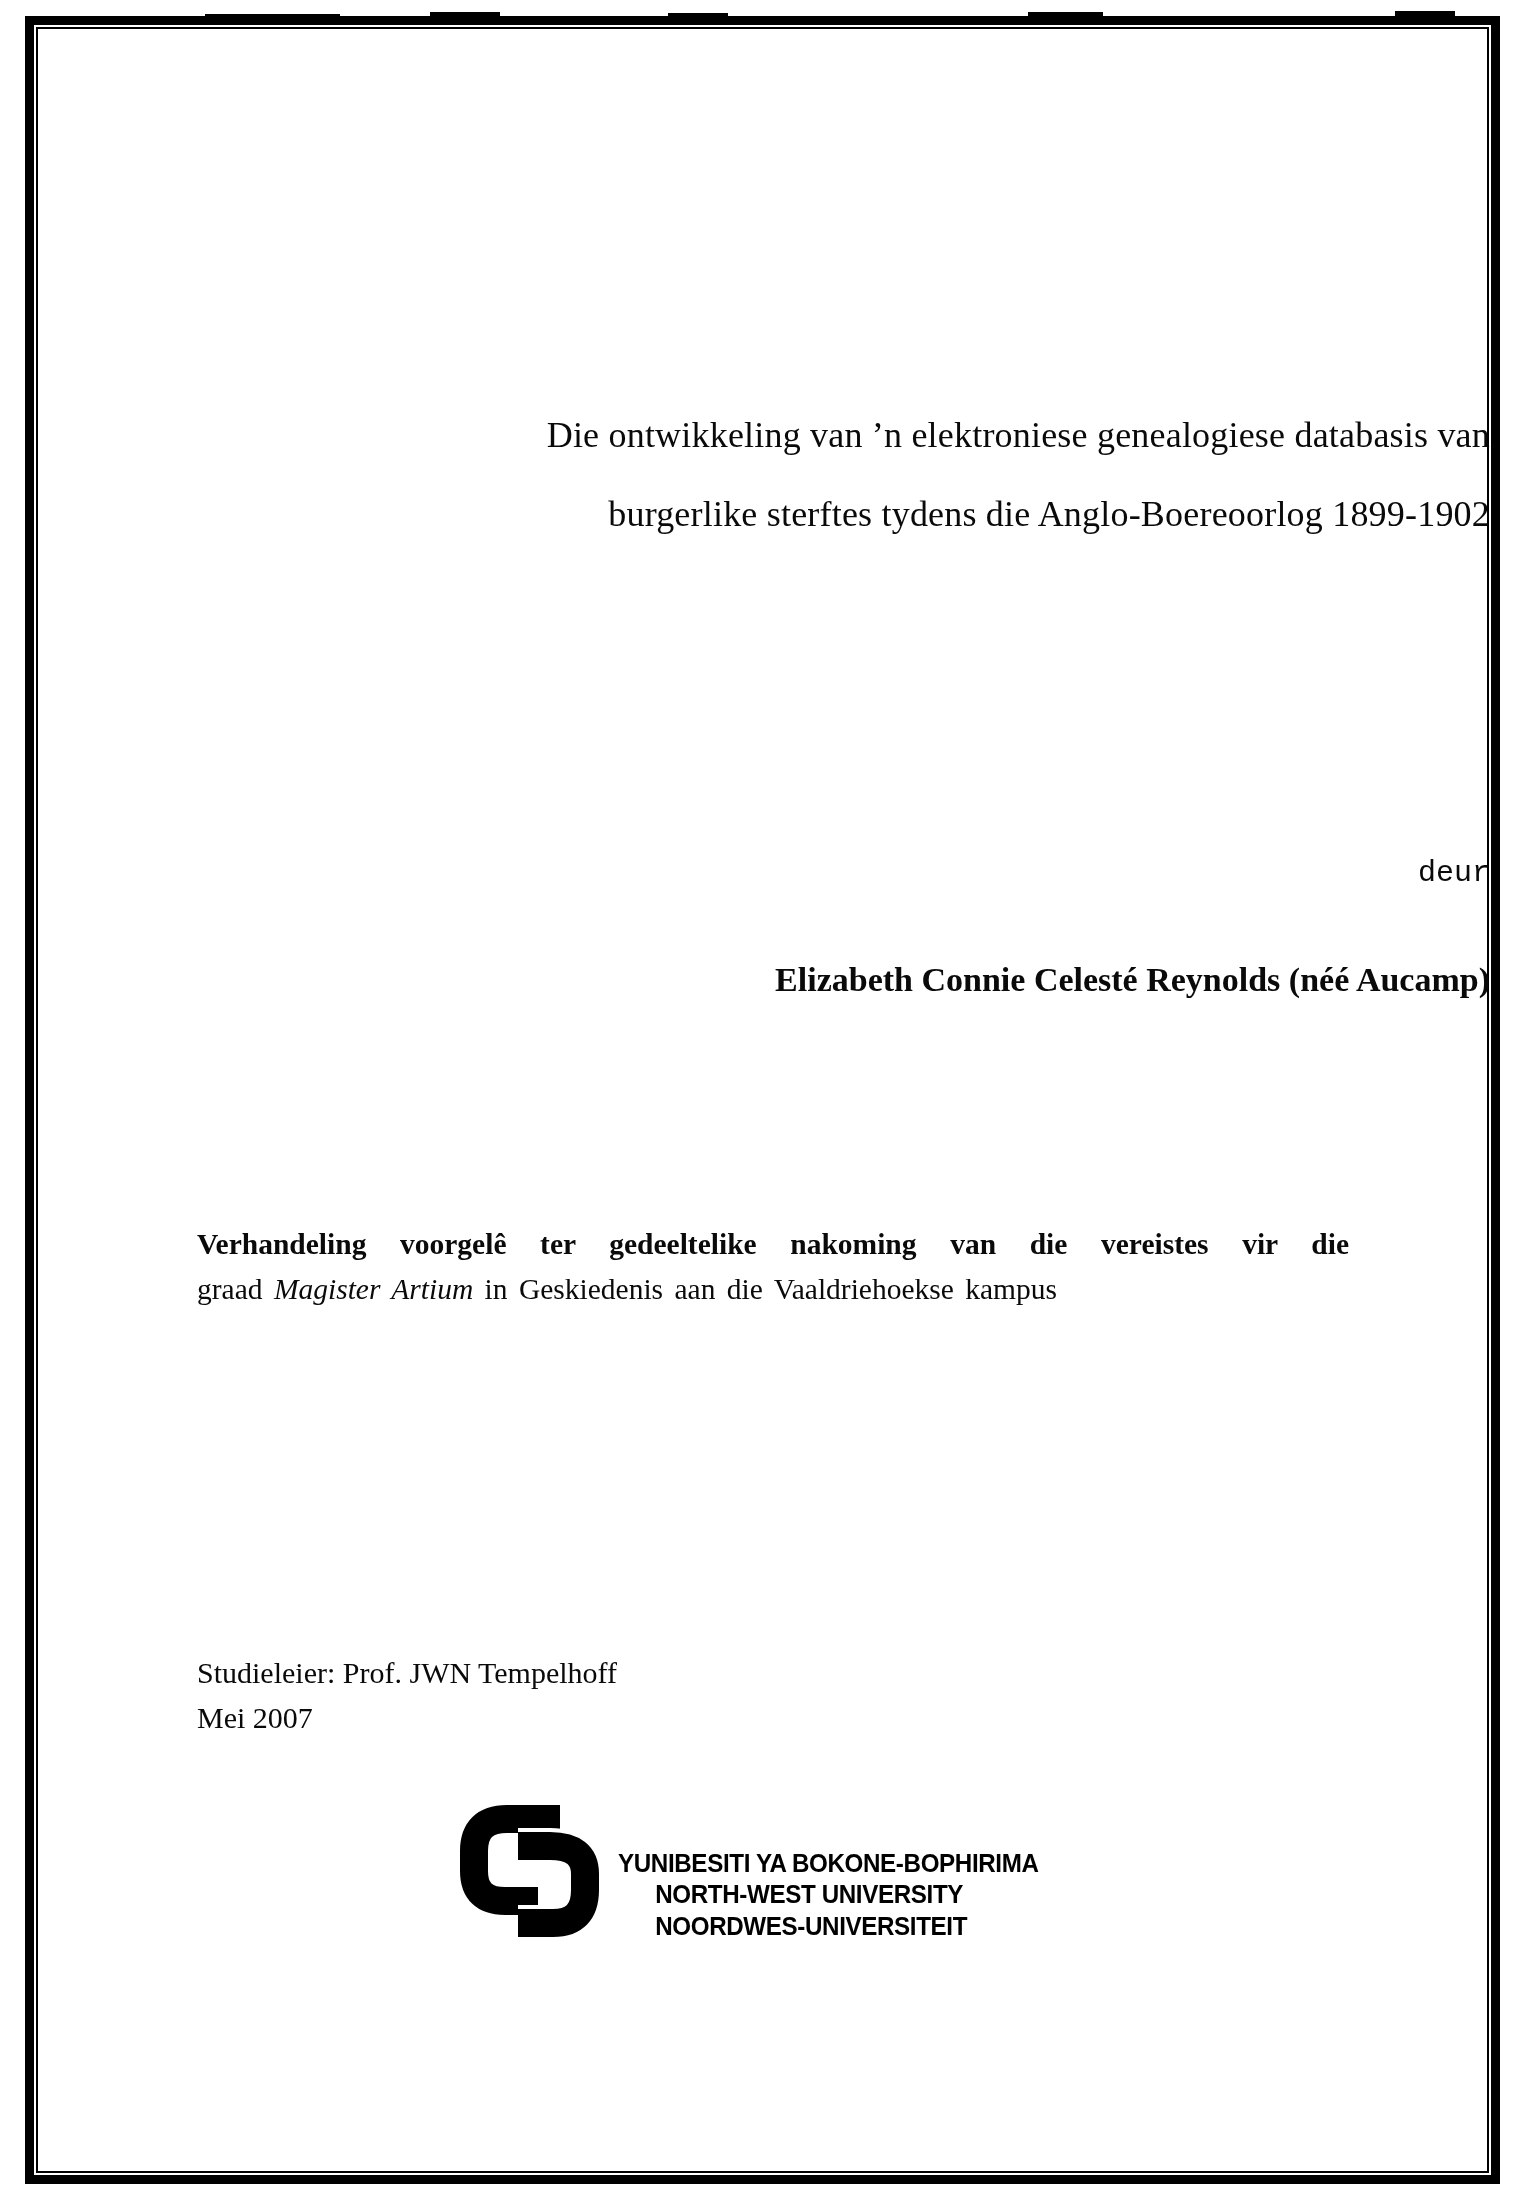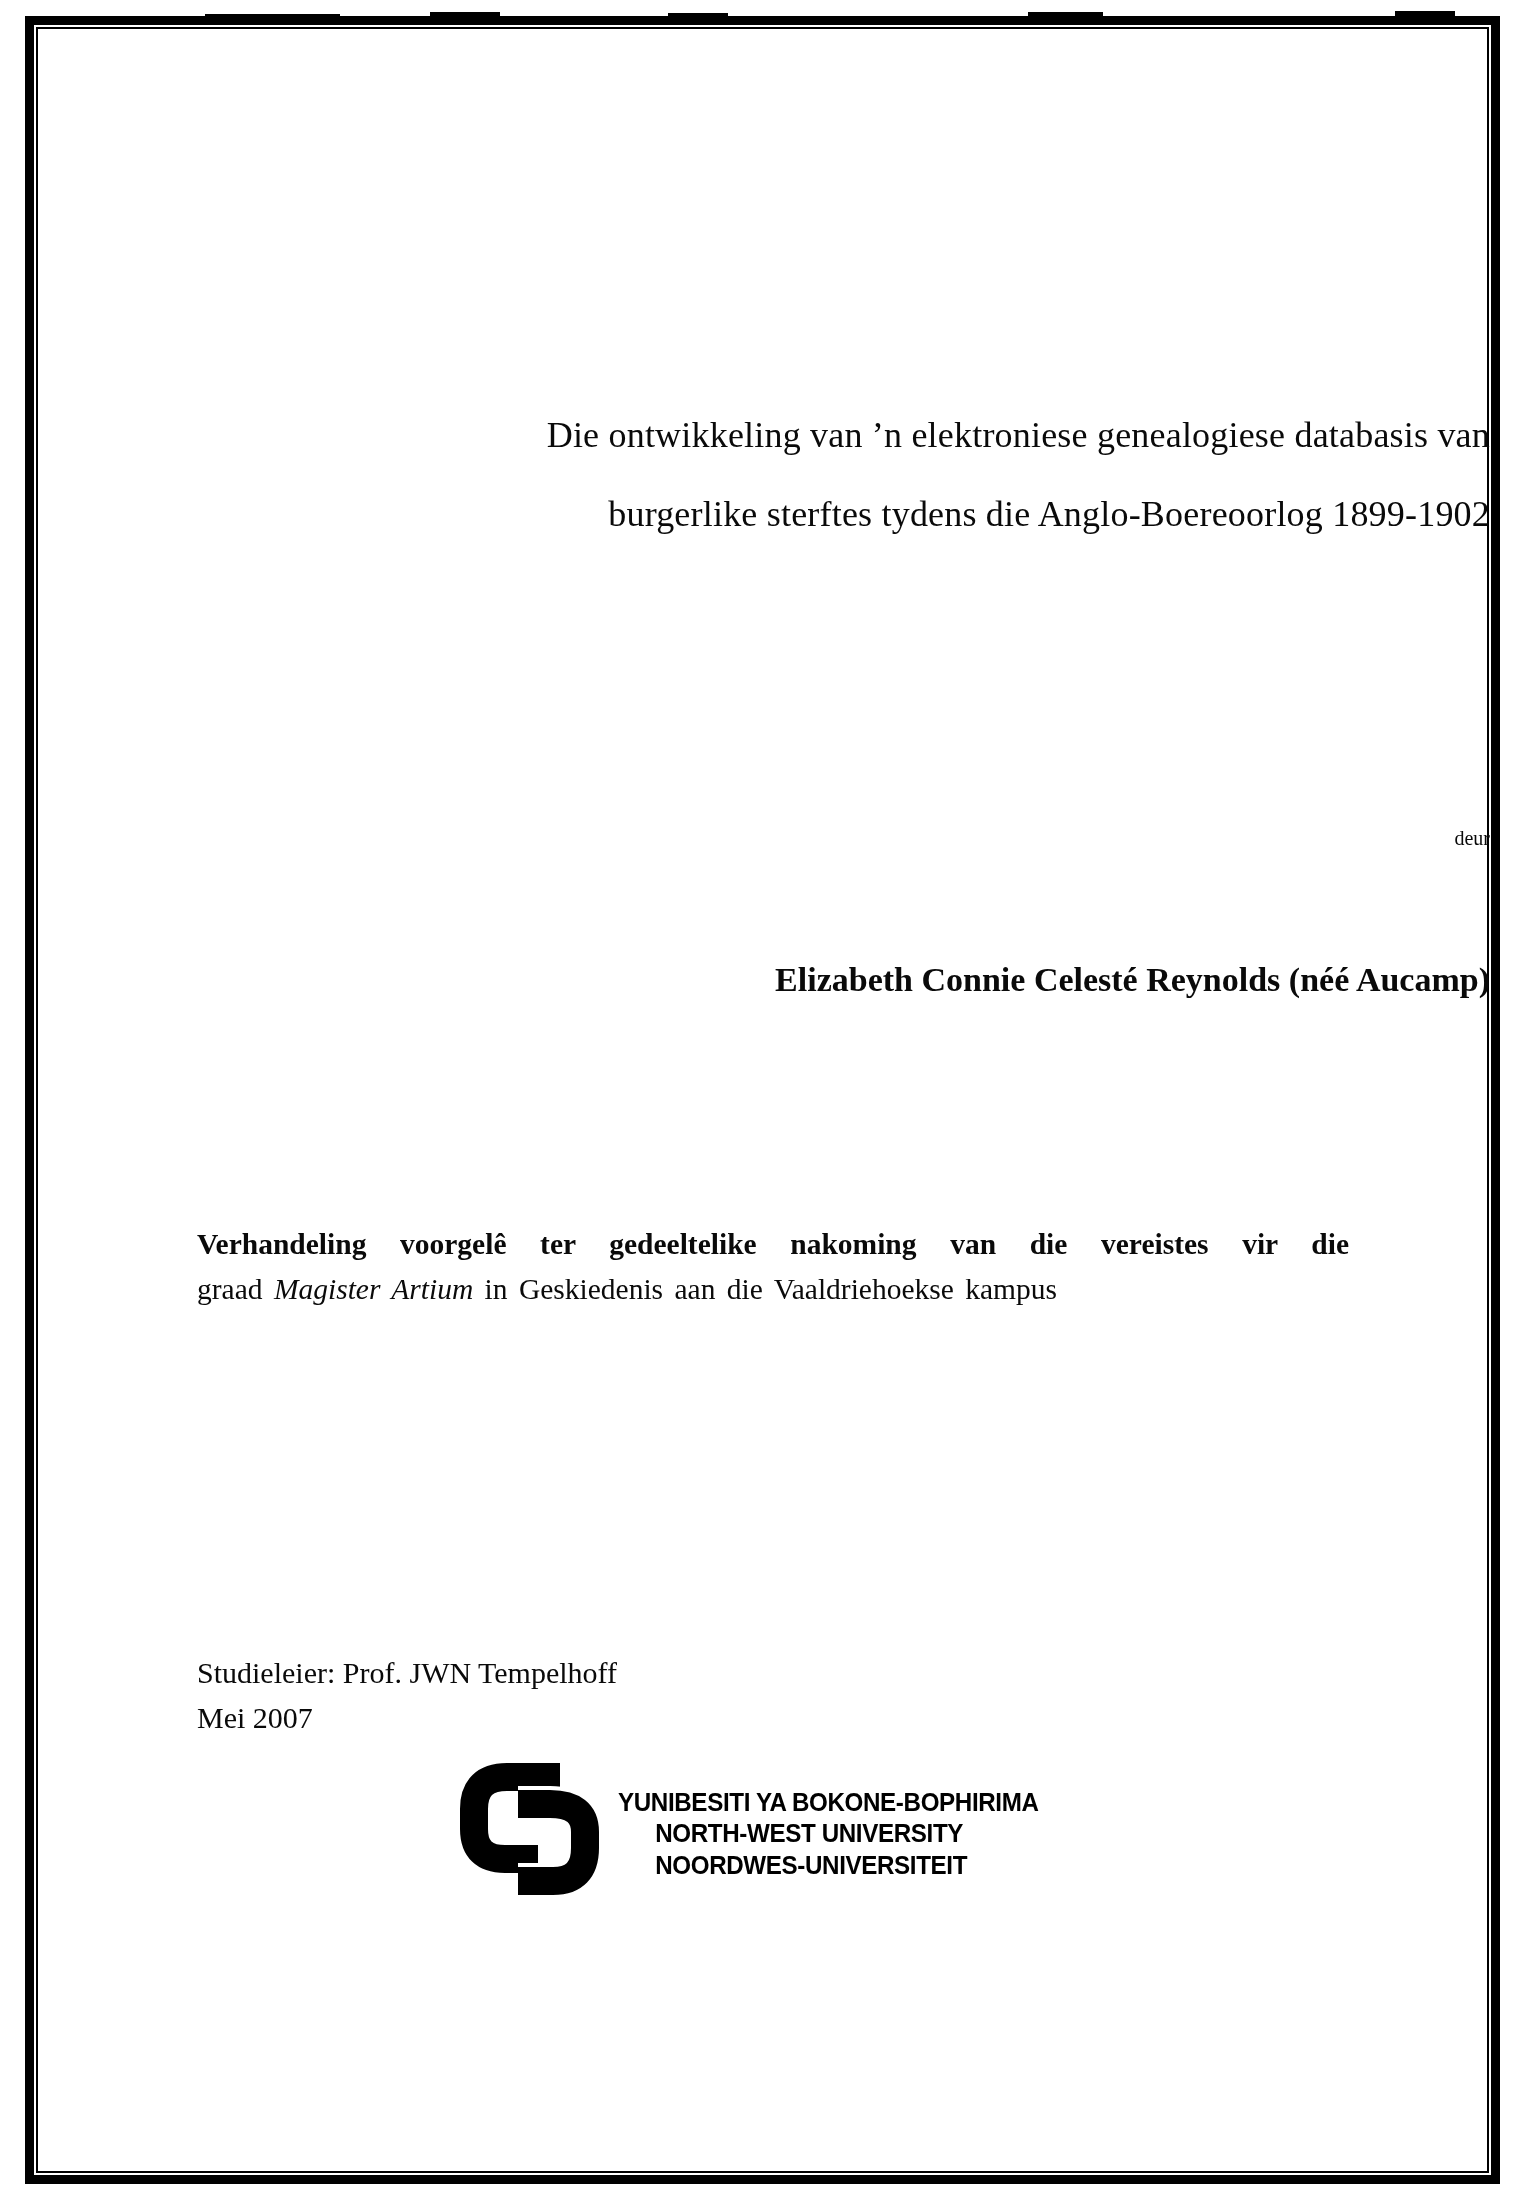--- a/index.html
+++ b/index.html
@@ -17,38 +17,38 @@
   .frame-inner{
     position:absolute;inset:2px;border:2px solid #000;
   }
   
   .artifact{position:absolute;background:#000;}
 
   .centered{
     position:absolute;left:50px;width:1440px;text-align:right;
   }
   .title{top:396px;font-size:36px;line-height:79px;letter-spacing:0.2px;}
-  .byline{top:820px;font-size:20px;line-height:36px;}
+  .byline{top:855px;font-size:30px;line-height:36px;font-family:Liberation Mono, monospace;}
   .author{top:958px;font-size:34px;line-height:44px;font-weight:bold;}
 
   .statement{
     position:absolute;left:197px;top:1222px;width:1152px;
     font-size:29.5px;line-height:45px;
   }
   .st-line1{text-align:justify;text-align-last:justify;font-weight:bold;}
   .st-line2{word-spacing:4px;white-space:nowrap;}
 
   .supervisor{
     position:absolute;left:197px;top:1650px;
     font-size:30px;line-height:45px;
   }
 
   .logo{
-    position:absolute;left:458px;top:1760px;
-    display:flex;align-items:center;
+    position:absolute;left:458px;top:1802px;
+    display:flex;align-items:flex-end;
   }
   .logo svg{width:152px;height:140px;flex:0 0 auto;}
   .logo-text{
     margin-left:8px;padding-top:8px;
     font-family:"Liberation Sans",sans-serif;font-weight:bold;
     font-size:26px;line-height:31.5px;letter-spacing:-0.4px;
     transform:scaleX(0.93);transform-origin:left top;
     white-space:nowrap;color:#000;
   }
   .lt-indent{padding-left:40px;}

